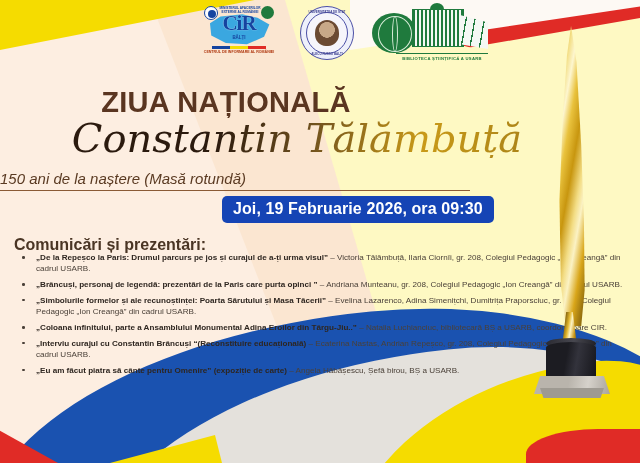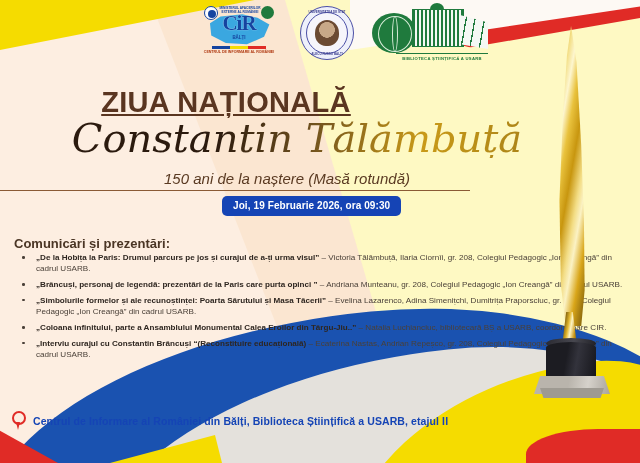--- a/index.html
+++ b/index.html
@@ -223,59 +223,58 @@
     position: absolute; top: 66px; left: 0; width: 640px;
     text-align: center; padding-right: 70px;
     font-weight: bold; font-style: italic; font-size: 13px;
     color: #5a3a22; letter-spacing: .6px;
   }
   .title-main {
     position: absolute; top: 86px; left: 0; width: 520px;
     text-align: center; padding-right: 68px;
     font-weight: bold; font-size: 29px; color: #5a3520;
     letter-spacing: .3px;
-    text-decoration: underline;
   }
   .title-script {
     position: absolute; top: 118px; left: 0; width: 640px;
     text-align: center; padding-right: 46px;
     font-family: "DejaVu Serif", serif;
     font-style: italic; font-size: 40px; line-height: 1;
     background: linear-gradient(100deg, #2b1a0e 0 34%, #6d4f1e 48%, #c99a18 66%, #8a6a18 100%);
     -webkit-background-clip: text; background-clip: text;
     -webkit-text-fill-color: transparent; color: transparent;
     white-space: nowrap;
   }
   .subtitle {
     position: absolute; top: 170px; left: 0; width: 640px;
-    text-align: center; padding-right: 66px;
+    padding-right: 66px;
     font-style: italic; font-size: 15px; color: #5a3a22;
   }
   .rule {
     position: absolute; top: 190px; left: 0; width: 470px; height: 1.4px;
     background: #8a5a35;
   }
   .date-badge {
     position: absolute; top: 196px; left: 222px;
     background: #1544b5; color: #fff;
-    font-weight: bold; font-size: 10px;
+    font-weight: bold; font-size: 16px;
     padding: 4px 11px 5px; border-radius: 5px;
     letter-spacing: .1px;
   }
 
   
   .program-title {
     position: absolute; top: 208px; left: 14px;
     font-weight: bold; font-size: 24px; color: #1a52b0;
     letter-spacing: .2px;
     text-shadow: 1px 1px 0 #f6d9bd;
   }
   .program-sub {
     position: absolute; top: 236px; left: 14px;
-    font-weight: bold; font-size: 13px; color: #4a3524;
+    font-weight: bold; font-size: 16px; color: #4a3524;
   }
 
   .list { position: absolute; top: 252px; left: 14px; width: 612px; }
   .item {
     position: relative;
     padding-left: 22px;
     margin-bottom: 4.2px;
     font-size: 8.1px; line-height: 1.42;
     color: #4a4038;
   }
@@ -408,34 +407,28 @@
 
   <div class="title-main">ZIUA NAȚIONALĂ</div>
   <div class="title-script">Constantin Tălămbuță</div>
   <div class="subtitle">150 ani de la naștere (Masă rotundă)</div>
   <div class="rule"></div>
   <div class="date-badge">Joi, 19 Februarie 2026, ora 09:30</div>
 
   <div class="program-sub">Comunicări și prezentări:</div>
 
   <div class="list" id="program-list">
-      <div class="item"><span class="dot"></span><b>„De la Hobița la Paris: Drumul parcurs pe jos și curajul de a-ți urma visul”</b><span> – Victoria Tălămbuță, Ilaria Ciornîi,  gr. 208, Colegiul Pedagogic „Ion Creangă” din cadrul USARB.</span></div>
+      <div class="item"><span class="dot"></span><b>„De la Repeșco la Paris: Drumul parcurs pe jos și curajul de a-ți urma visul”</b><span> – Victoria Tălămbuță, Ilaria Ciornîi,  gr. 208, Colegiul Pedagogic „Ion Creangă” din cadrul USARB.</span></div>
       <div class="item"><span class="dot"></span><b>„Brâncuși, personaj de legendă: prezentări de la Paris care purta opinci ”</b><span> – Andriana Munteanu, gr. 208, Colegiul Pedagogic „Ion Creangă” din cadrul USARB.</span></div>
       <div class="item"><span class="dot"></span><b>„Simbolurile formelor și ale recunoștinței: Poarta Sărutului și Masa Tăcerii”</b><span> – Evelina Lazarenco, Adina Simenițchi, Dumitrița Praporsciuc, gr. 208, Colegiul Pedagogic „Ion Creangă” din cadrul USARB.</span></div>
-      <div class="item"><span class="dot"></span><b>„Coloana infinitului, parte a Ansamblului Monumental Calea Eroilor din Târgu-Jiu..”</b><span> – Natalia Luchianciuc, bibliotecară  BȘ a USARB, coordonatoare CIR.</span></div>
+      <div class="item"><span class="dot"></span><b>„Coloana infinitului, parte a Ansamblului Monumental Adina Eroilor din Târgu-Jiu..”</b><span> – Natalia Luchianciuc, bibliotecară  BȘ a USARB, coordonatoare CIR.</span></div>
       <div class="item"><span class="dot"></span><b>„Interviu curajul cu Constantin Brâncuși “(Reconstituire educațională)</b><span> – Ecaterina Nastas, Andrian Repeșco, gr. 208, Colegiul Pedagogic „Ion Creangă” din cadrul USARB.</span></div>
+      <div class="item"><span class="dot"></span><b>„Eu am făcut piatra să cânte pentru Omenire” (expoziție de carte)</b><span> – Angela Hăbășescu, Șefă birou, BȘ a USARB.</span></div>
     </div>
 
-  <div class="footer">
-    <div class="pin">
-      <div class="pin-head"></div>
-      <div class="pin-tail"></div>
-    </div>
-    <div class="footer-text">Centrul de Informare al României din Bălți, Biblioteca Științifică a USARB, etajul II</div>
-  </div>
 
   <div class="sculpture">
     <div class="bird"></div>
     <div class="bird-neck"></div>
     <div class="bird-base-top"></div>
     <div class="bird-base"></div>
     <div class="plinth"></div>
     <div class="plinth-face"></div>
   </div>
 

